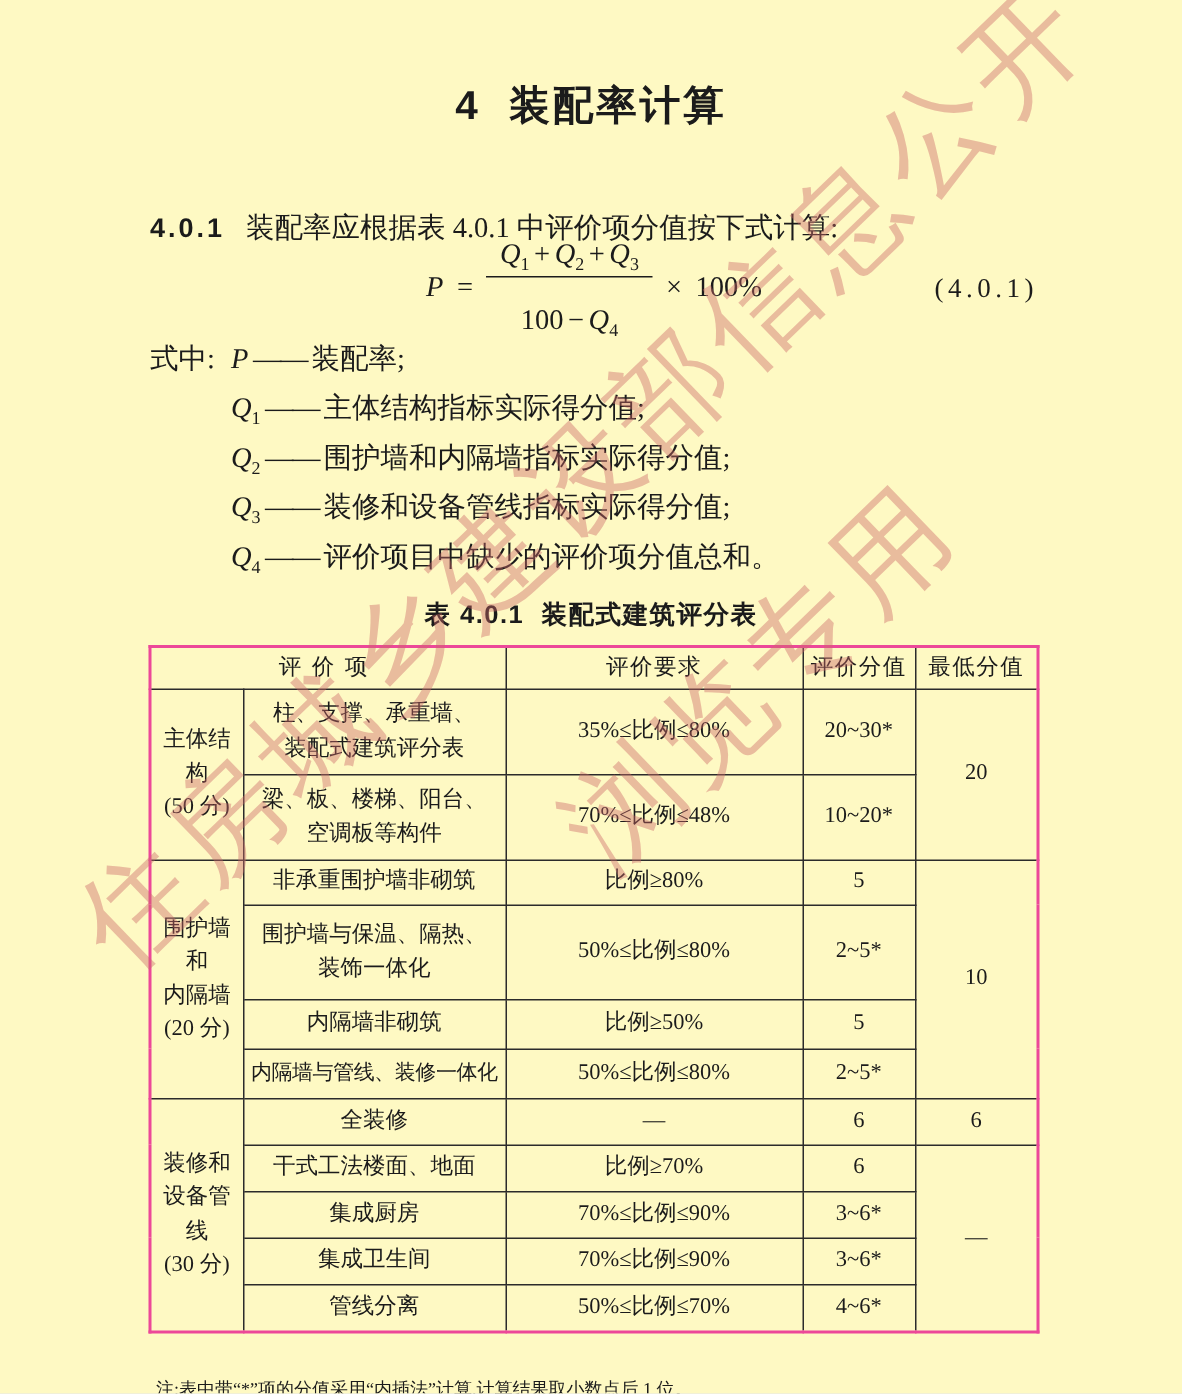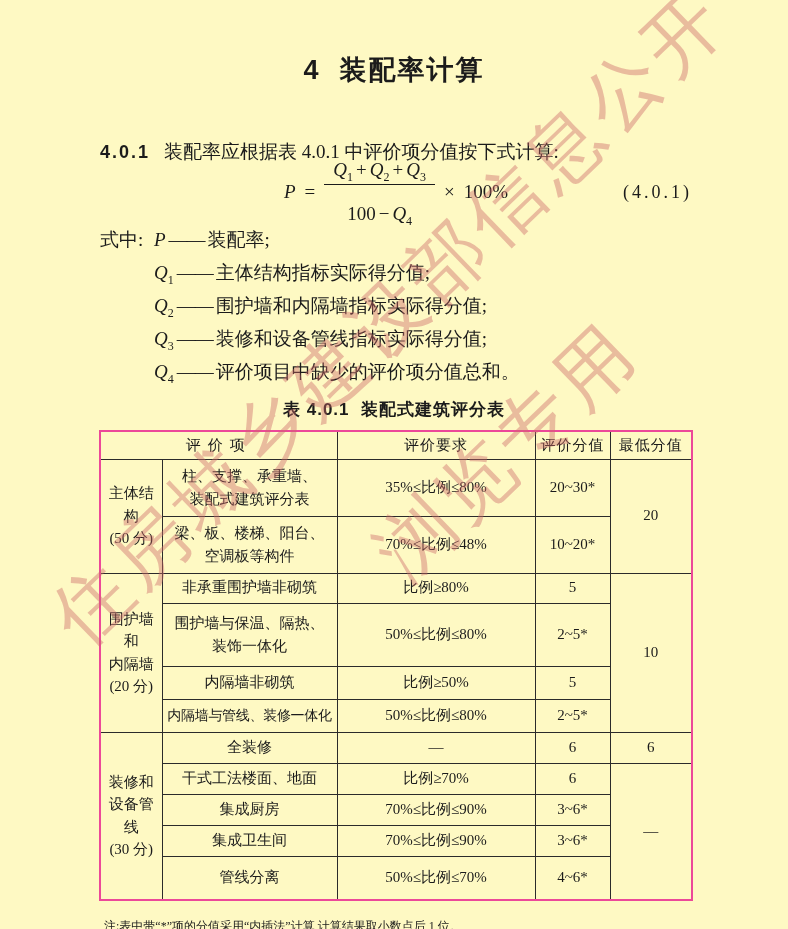--- a/index.html
+++ b/index.html
@@ -41,21 +41,21 @@
   }
   table.score{
     position:absolute;left:99px;top:430px;border-collapse:collapse;table-layout:fixed;
     font-size:15px;text-align:center;border:2px solid #ec4899;
   }
   table.score td{border:1px solid #2b2b2b;padding:0 2px;vertical-align:middle;line-height:1.55;}
   td.th{letter-spacing:1px;}
   td.th-item{letter-spacing:7px;}
   td.tight{white-space:nowrap;font-size:14px;letter-spacing:-0.3px;}
   .h28{height:28px}.h57{height:57px}.h30{height:30px}.h63{height:63px}
-  .h33{height:33px}.h31{height:31px}.h32{height:44px}
+  .h33{height:33px}.h31{height:31px}.h32{height:32px}
   .cellline{line-height:1.5;}
   
   .note{position:absolute;left:104px;top:918px;font-size:12px;white-space:nowrap;}
   
   .wm{
     position:absolute;white-space:nowrap;z-index:6;pointer-events:none;
     font-size:76px;letter-spacing:6px;font-weight:400;
     color:rgba(205,106,106,0.42);
     transform:translate(-50%,-50%) rotate(-44deg);
     font-family:"Liberation Serif","DejaVu Serif",serif;

